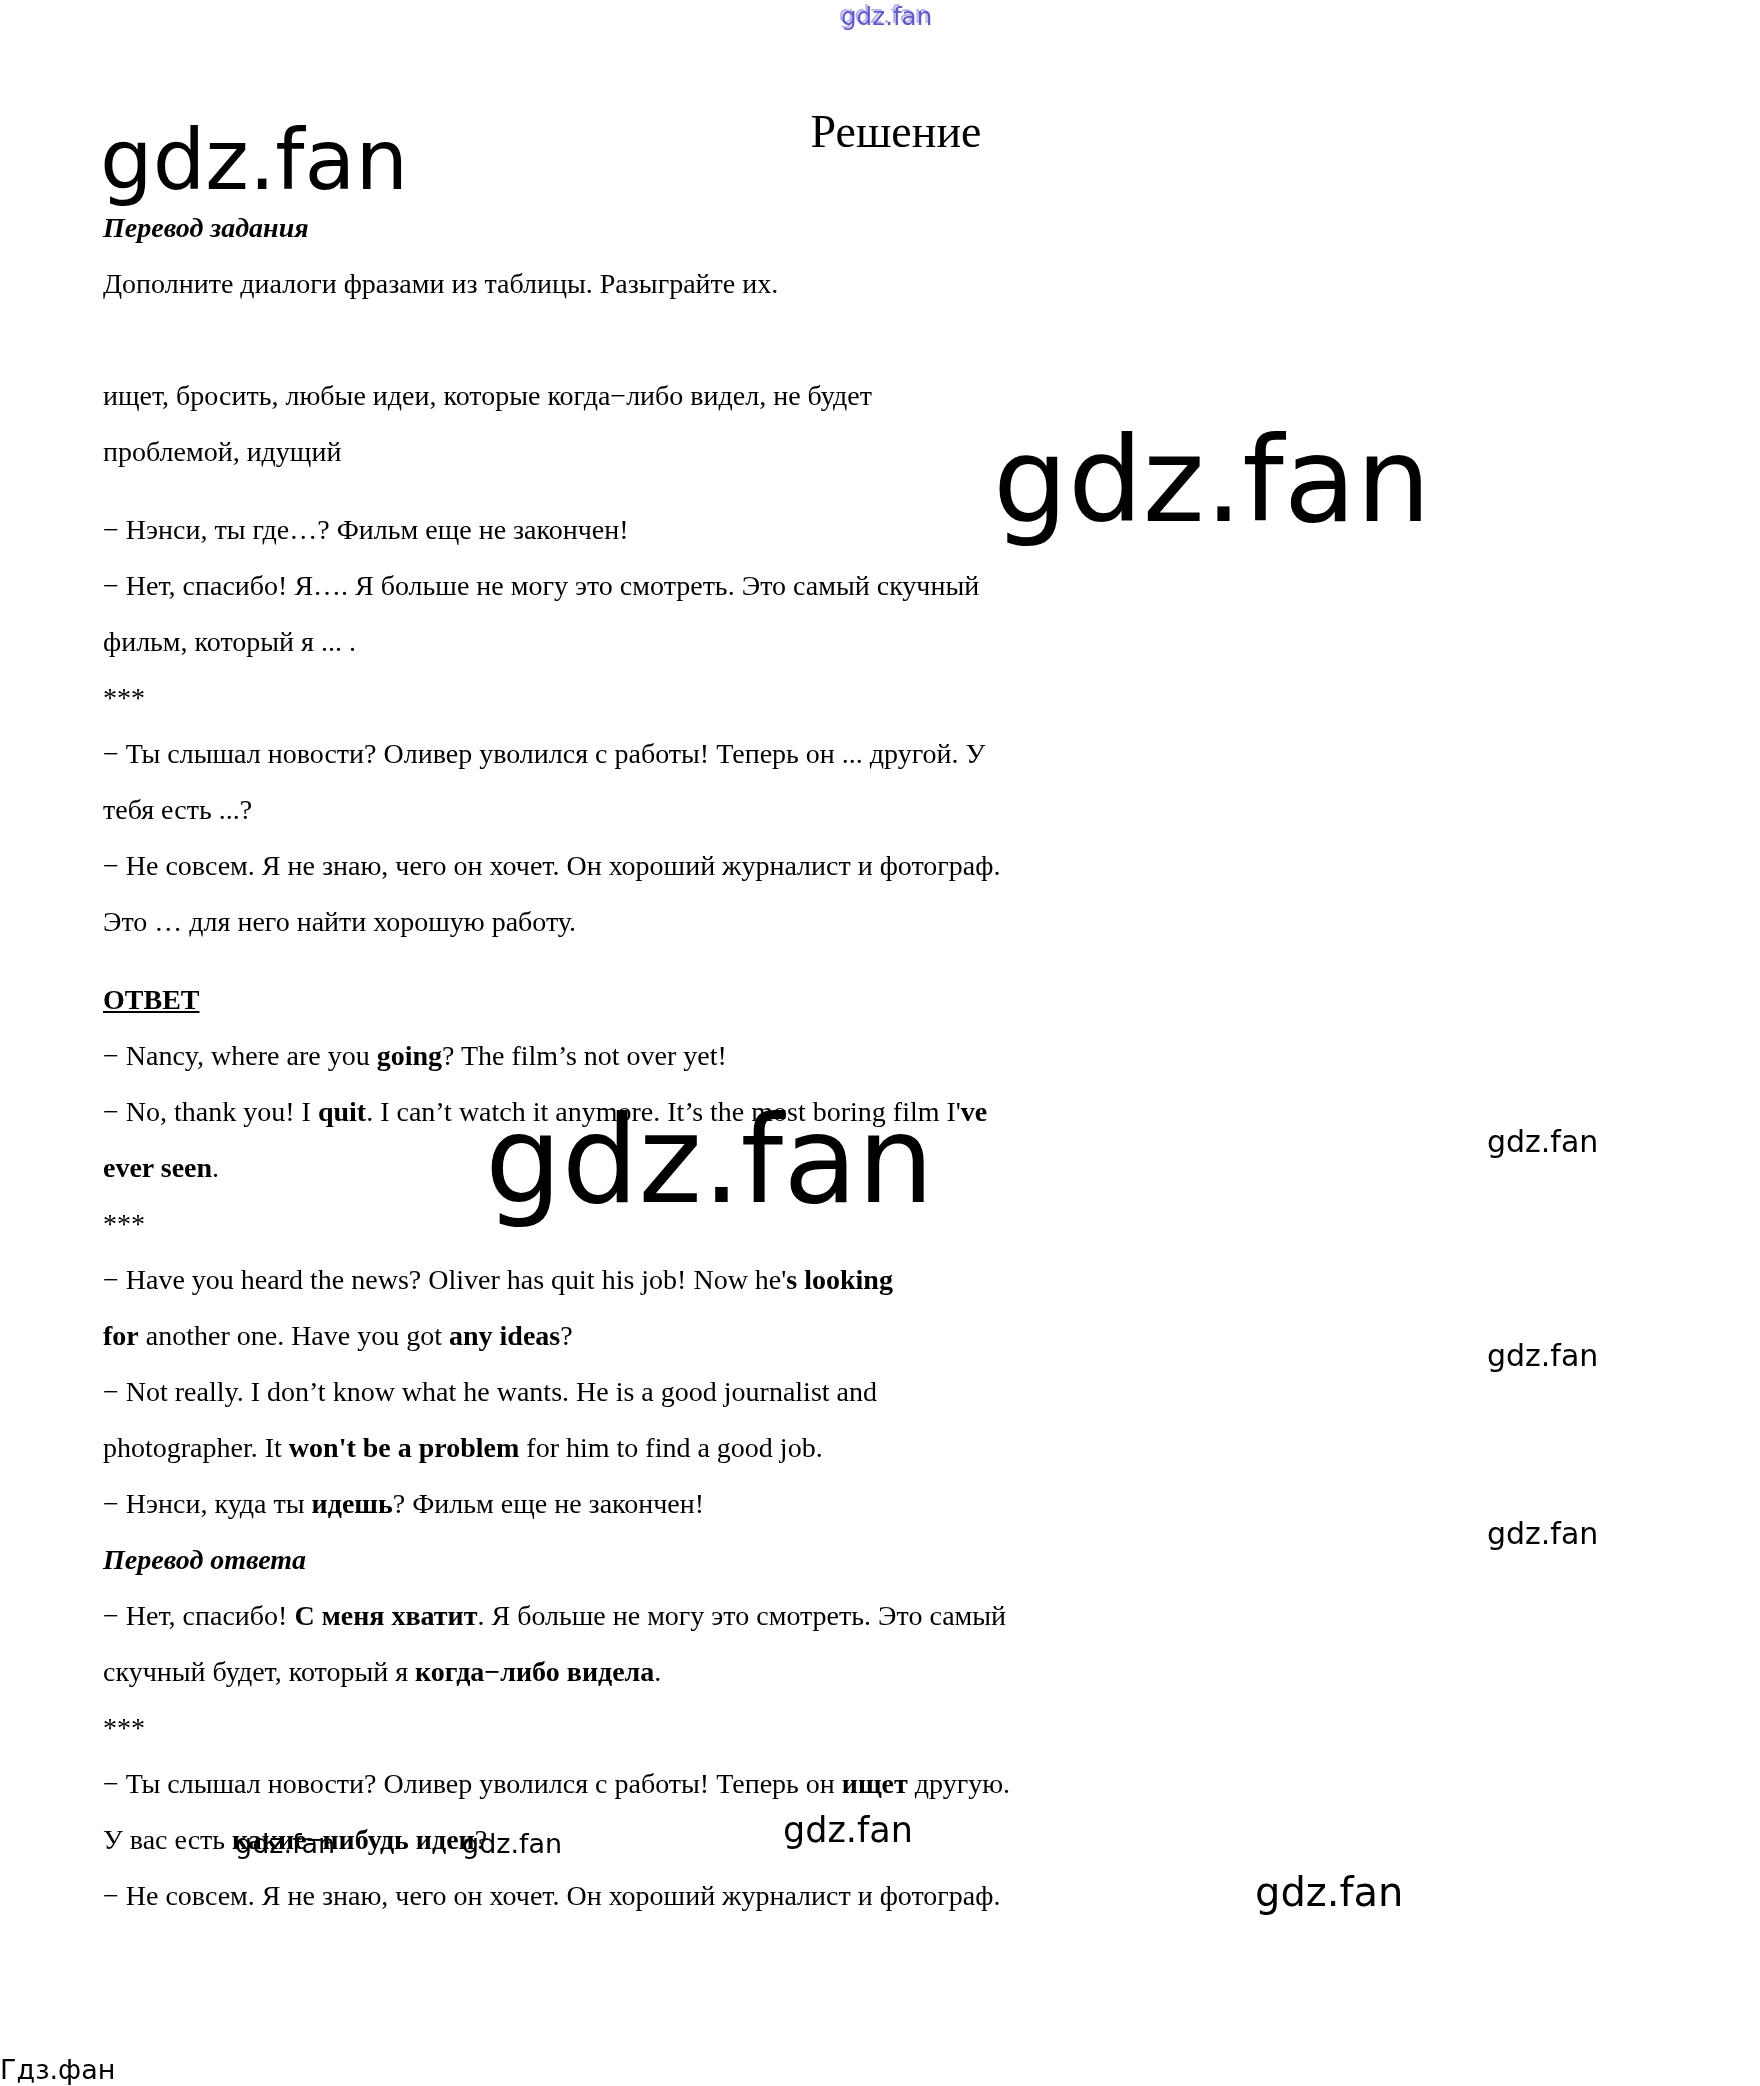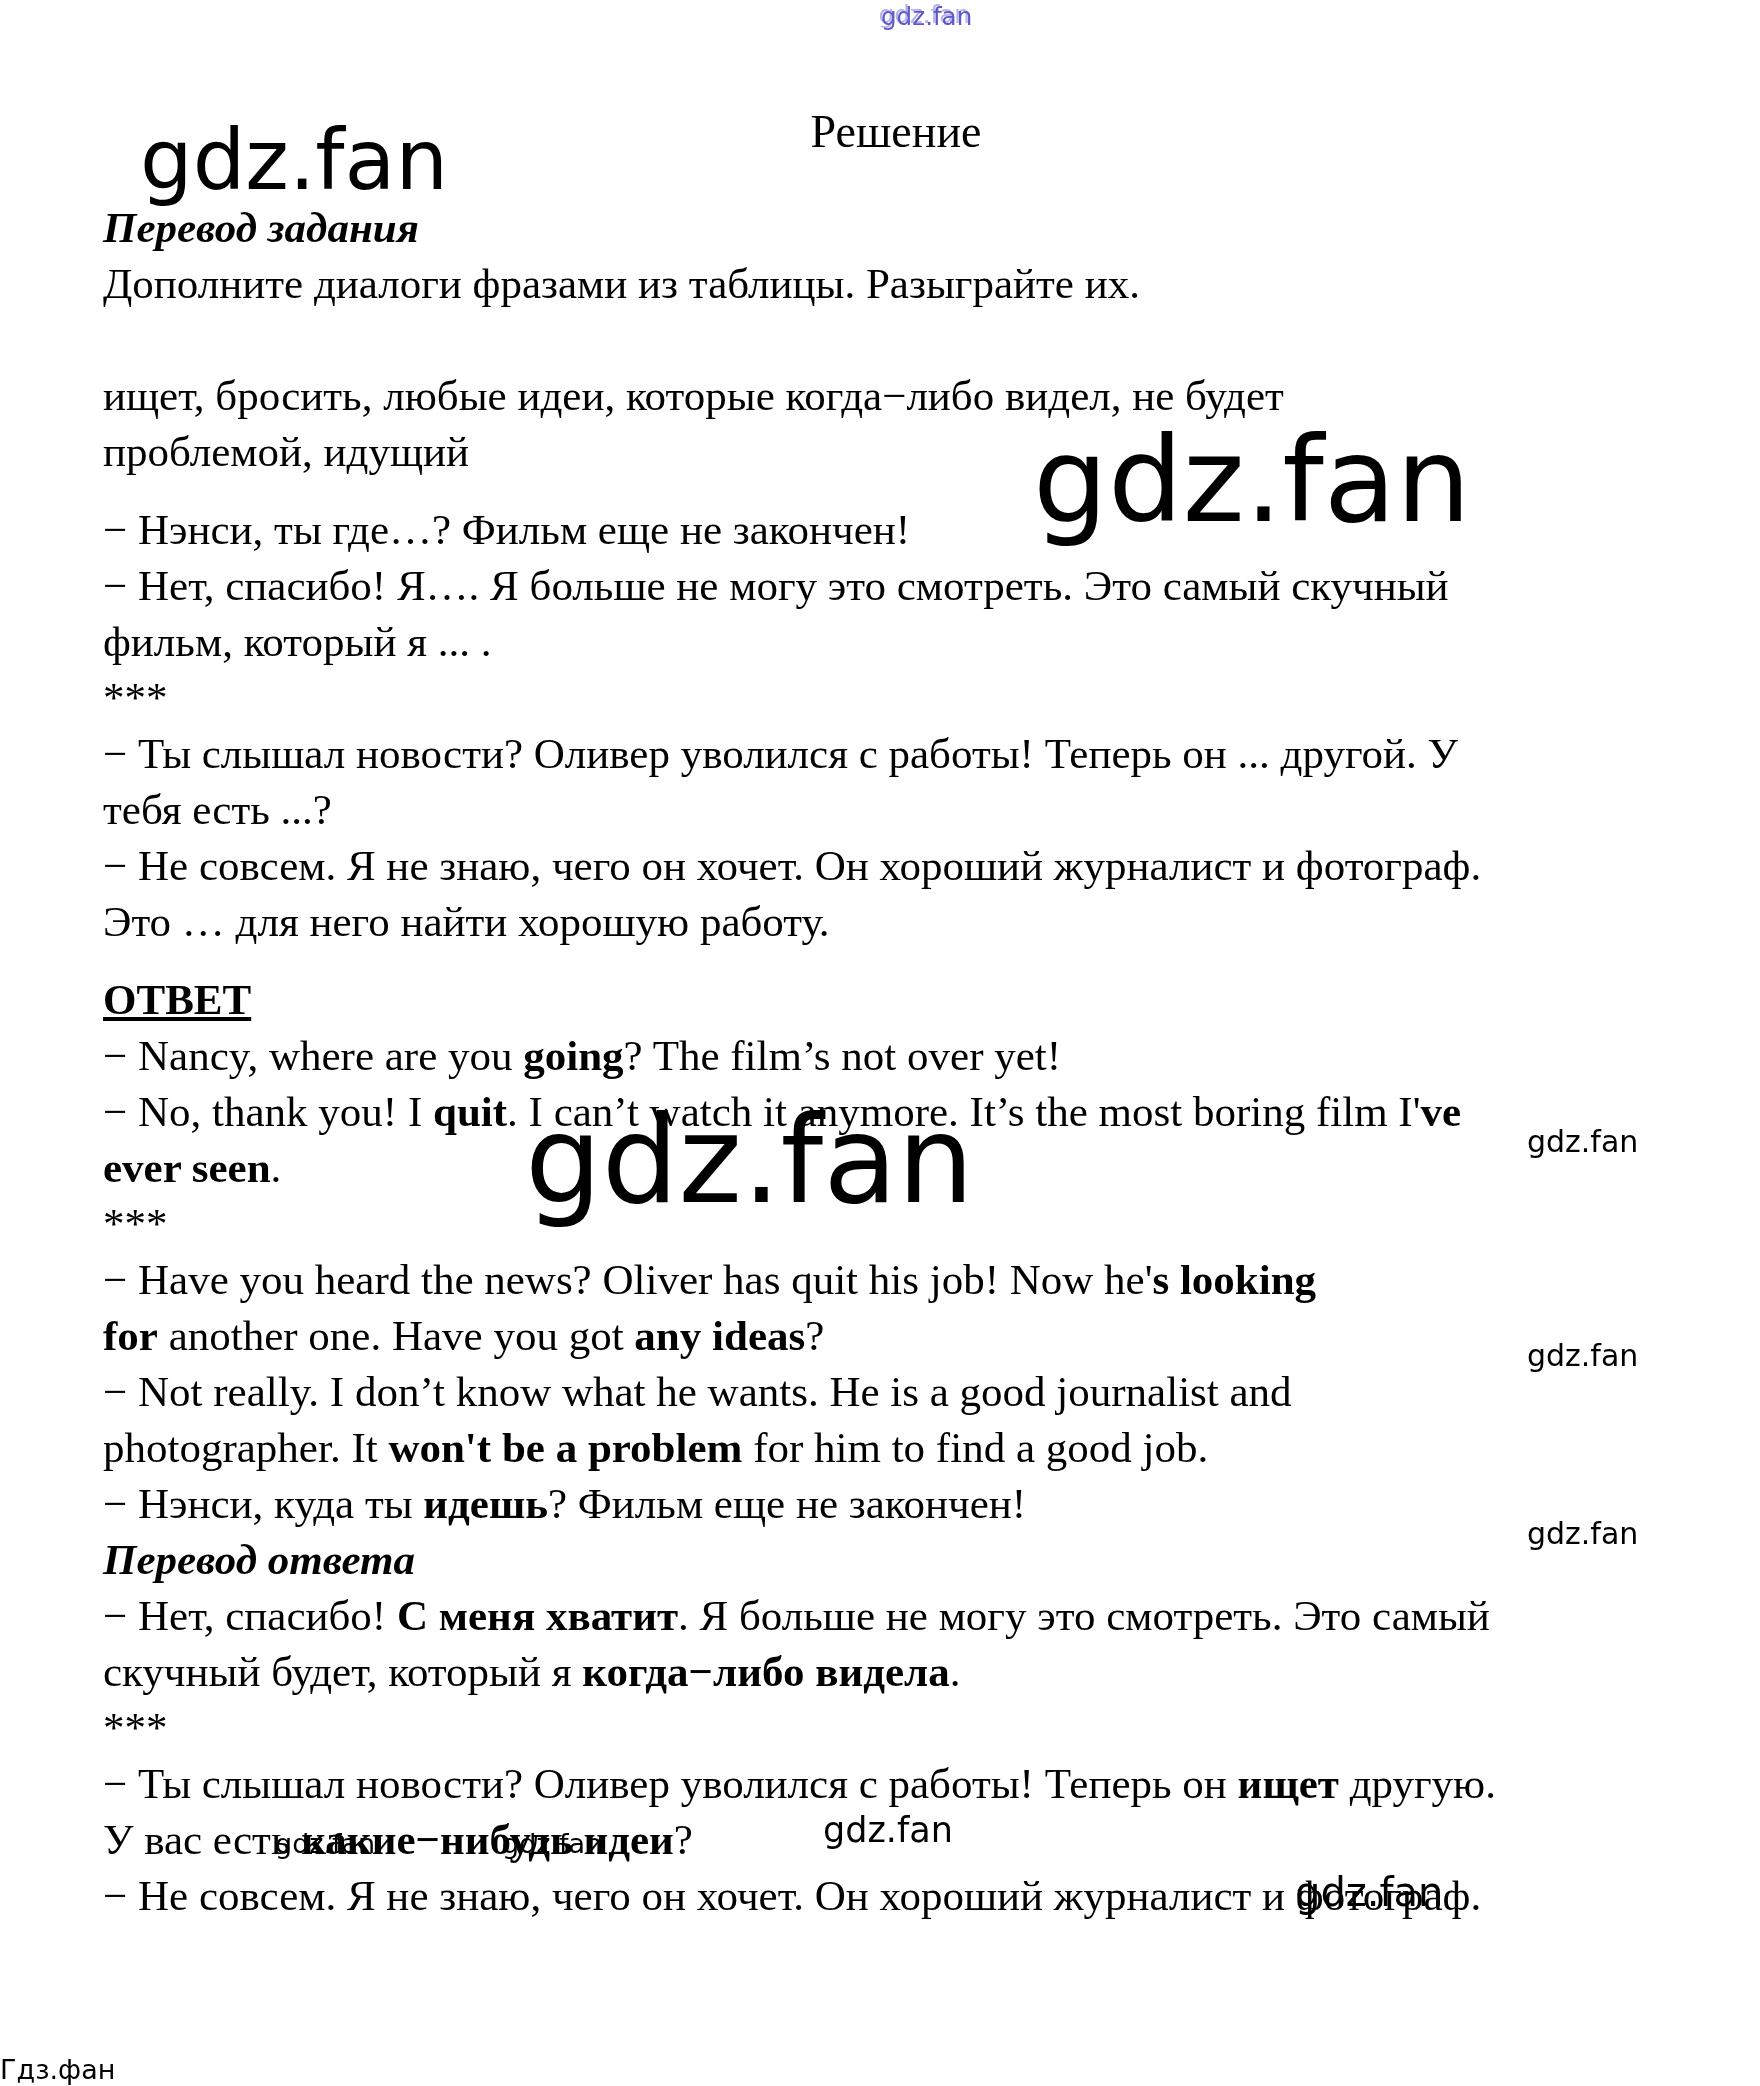--- a/index.html
+++ b/index.html
@@ -23,37 +23,36 @@
     font-family: "Liberation Serif", serif;
     padding-left: 16px;
   }
 
   .content {
     position: absolute;
     left: 103px; top: 200px;
     width: 1581px;
   }
   .line {
-    font-size: 43px;
+    font-size: 28px;
     line-height: 56px;
     white-space: nowrap;
   }
   .line.h  { font-weight: 700; font-style: italic; }
   .line.hb { font-weight: 700; text-decoration: underline; }
   .line.gap    { height: 56px; }
   .line.gap-sm { height: 22px; }
   .b { font-weight: 700; }
 
   .wm {
     position: absolute;
     font-family: "DejaVu Sans", sans-serif;
     color: #000000;
     white-space: nowrap;
     line-height: 1;
-    margin-left: 40px;
   }
   .wm-top {
     left: 841px; top: 4.8px;
     font-size: 24.6px;
     color: #5d59c9;
     text-shadow: -2.4px -1.6px 0 #b6b4ea;
   }
   .wm-left-lg   { left: 100px;  top: 119px;  font-size: 83px; }
   .wm-mid-lg    { left: 993px; top: 421px;  font-size: 118px; }
   .wm-answer-lg { left: 485px;  top: 1100px; font-size: 121px; }

